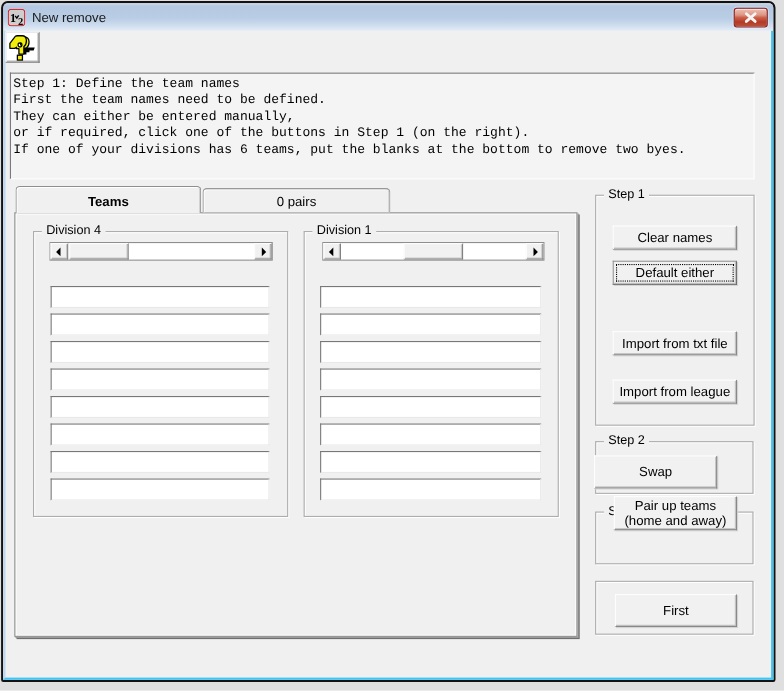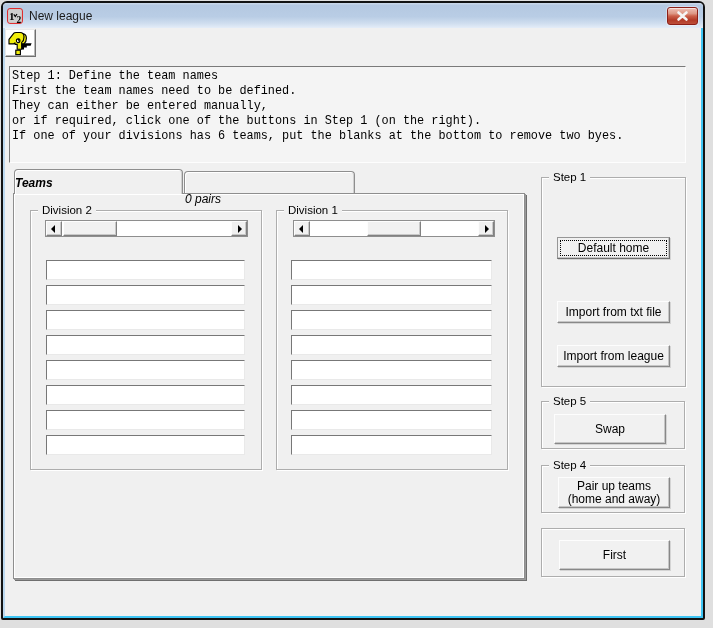--- a/index.html
+++ b/index.html
@@ -21,24 +21,24 @@
 .helpbtn{left:5px;top:29px;width:31px;height:28px;background:#fff;border:1px solid;
   border-color:#e9e9e9 #6f6f6f #6f6f6f #e9e9e9;box-shadow:inset -1px -1px 0 #b9b9b9;}
 .textpanel{left:9px;top:66px;width:677px;height:97px;background:#f4f4f4;border:1px solid;
   border-color:#7a7a7a #fdfdfd #fdfdfd #7a7a7a;padding:2px 0 0 2px;
   font-family:"Liberation Mono",monospace;font-size:11.85px;line-height:15px;
   white-space:pre;}
 .tabpanel{left:13px;top:193px;width:512px;height:386px;background:#f0f0f0;
   border:1px solid #8e8e8e;
   box-shadow:inset 1px 1px 0 #fff,inset -1px -1px 0 #fff,1px 1px 0 #9a9a9a,2px 2px 0 #6f6f6f;}
 .tab{background:#f0f0f0;border:1px solid #8e8e8e;
-  border-bottom:none;border-radius:4px 4px 0 0;
-  box-shadow:inset 1px 1px 0 #fff,inset -1px 0 0 #cfcfcf;font-style:italic;}
+  border-bottom:none;border-radius:4px 4px 0 0;text-align:center;
+  box-shadow:inset 1px 1px 0 #fff,inset -1px 0 0 #cfcfcf;}
 .tabsel{left:14px;top:169px;width:169px;height:25px;font-weight:bold;padding-top:6px;z-index:3;}
-.tabuns{left:184px;top:171px;width:171px;height:22px;padding-top:20px;z-index:2;}
+.tabuns{left:184px;top:171px;width:171px;height:22px;padding-top:4px;z-index:2;}
 .group{border:1px solid #adadad;box-shadow:inset 1px 1px 0 #fff,1px 1px 0 #fff;}
 .glabel{position:absolute;top:-7px;left:7px;background:#f0f0f0;padding:0 4px;line-height:13px;font-size:11.5px;}
 .btn{background:#f1f1f1;border:1px solid;border-color:#fdfdfd #888 #888 #fdfdfd;
   box-shadow:inset -1px -1px 0 #c6c6c6, 1px 1px 0 #d4d4d4;
   display:flex;align-items:center;justify-content:center;text-align:center;line-height:13px;}
 .row{background:#fff;border:1px solid;border-color:#777 #e9e9e9 #e9e9e9 #777;height:20px;}
 .sb{background:#fff;border:1px solid #8e8e8e;height:17px;}
 .sbbtn,.sbthumb{position:absolute;top:0;height:15px;background:#f1f1f1;border:1px solid;
   border-color:#fdfdfd #818181 #818181 #fdfdfd;box-shadow:inset -1px -1px 0 #c9c9c9;}
 .arrL{position:absolute;left:4px;top:3px;width:0;height:0;border:4px solid transparent;
@@ -53,21 +53,21 @@
     <div class="titlebar"></div>
     <div class="client"></div>
   </div>
 
   <svg class="abs" style="left:7px;top:8px" width="16" height="16" viewBox="0 0 16 16">
     <rect x="0.55" y="0.55" width="14.9" height="14.9" rx="2.4" fill="#cecece" stroke="#e41111" stroke-width="0.9"></rect>
     <text x="2" y="11.6" font-family="Liberation Serif,serif" font-size="11" font-weight="bold" fill="#000">1</text>
     <path d="M6.8 6.4 L8.3 8.5 L10 6" fill="none" stroke="#000" stroke-width="1.2"></path>
     <text x="9.4" y="14.8" font-family="Liberation Serif,serif" font-size="9.5" font-weight="bold" fill="#000">2</text>
   </svg>
-  <div class="abs title-text">New league</div>
+  <div class="abs title-text">New remove</div>
   <div class="abs closebtn">
     <svg width="29" height="16" viewBox="0 0 29 16" style="position:absolute;left:0;top:0">
       <path d="M10.5 4.5 L18.5 11.5 M18.5 4.5 L10.5 11.5" stroke="#f5f5f5" stroke-width="2.6" stroke-linecap="round"></path>
     </svg>
   </div>
 
   <div class="abs helpbtn">
     <svg width="28" height="27" viewBox="0 0 28 27" style="position:absolute;left:1px;top:0">
       <path d="M6.8 2.9 L13 2.5 Q17 2.5 17 7 Q17 10.8 14.7 12.4 L14.7 14.2 L11.5 14.2 Z" transform="translate(2.4,1.2)" fill="#f2ee0b" stroke="#000" stroke-width="1.15"></path>
       <path fill-rule="evenodd" d="M2.0 13.9 L2.0 9.4 L6.9 3.1 Q7.4 2.5 9.0 2.5 L13.0 2.5 Q17.0 2.5 17.0 7.0 Q17.0 10.8 14.7 12.4 L14.7 19.2 L10.2 19.2 L10.2 14.3 L8.0 14.3 L8.0 12.9 L6.4 13.9 Z M9.6 9.6 Q9.0 12.2 10.8 12.6 Q12.8 12.9 12.9 10.8 Q13.0 8.8 11.5 8.9 Q10.0 9.0 9.6 9.6 Z" fill="#f2ee0b" stroke="#000" stroke-width="1.15" stroke-linejoin="round"></path>
@@ -80,21 +80,21 @@
 First the team names need to be defined.
 They can either be entered manually,
 or if required, click one of the buttons in Step 1 (on the right).
 If one of your divisions has 6 teams, put the blanks at the bottom to remove two byes.</div>
 
   <div class="abs tabpanel"></div>
   <div class="abs tab tabsel">Teams</div>
   <div class="abs tab tabuns">0 pairs</div>
 
   <div class="abs group" style="left:30px;top:210px;width:232px;height:260px">
-    <span class="glabel">Division 2</span>
+    <span class="glabel">Division 4</span>
   </div>
   <div class="abs sb" style="left:45px;top:220px;width:203px">
     <div class="sbbtn" style="left:0;width:16px">
         <span class="arrL"></span>
       </div>
     <div class="sbthumb" style="left:17px;width:54px"></div>
     <div class="sbbtn" style="left:185px;width:16px">
         <span class="arrR"></span>
       </div>
   </div>
@@ -125,29 +125,30 @@
   <div class="abs row" style="left:46px;top:385px;width:199px"></div>
   <div class="abs row" style="left:291px;top:385px;width:201px"></div>
   <div class="abs row" style="left:46px;top:410px;width:199px"></div>
   <div class="abs row" style="left:291px;top:410px;width:201px"></div>
   <div class="abs row" style="left:46px;top:435px;width:199px"></div>
   <div class="abs row" style="left:291px;top:435px;width:201px"></div>
 
   <div class="abs group" style="left:541px;top:177px;width:145px;height:210px">
     <span class="glabel">Step 1</span>
   </div>
-  <div class="abs btn" style="left:557px;top:237px;width:113px;height:22px;outline:1px dotted #000;outline-offset:-4px;border-color:#969696 #6e6e6e #6e6e6e #969696">Default home</div>
+  <div class="abs btn" style="left:557px;top:205px;width:113px;height:22px">Clear names</div>
+  <div class="abs btn" style="left:557px;top:237px;width:113px;height:22px;outline:1px dotted #000;outline-offset:-4px;border-color:#969696 #6e6e6e #6e6e6e #969696">Default either</div>
   <div class="abs btn" style="left:557px;top:301px;width:113px;height:22px">Import from txt file</div>
   <div class="abs btn" style="left:557px;top:345px;width:113px;height:22px">Import from league</div>
 
   <div class="abs group" style="left:541px;top:401px;width:144px;height:48px">
-    <span class="glabel">Step 5</span>
+    <span class="glabel">Step 2</span>
   </div>
-  <div class="abs btn" style="left:554px;top:414px;width:112px;height:30px">Swap</div>
+  <div class="abs btn" style="left:540px;top:414px;width:112px;height:30px">Swap</div>
 
   <div class="abs group" style="left:541px;top:465px;width:144px;height:48px">
     <span class="glabel">Step 4</span>
   </div>
-  <div class="abs btn" style="left:558px;top:477px;width:112px;height:31px">Pair up teams<br>(home and away)</div>
+  <div class="abs btn" style="left:558px;top:451px;width:112px;height:31px">Pair up teams<br>(home and away)</div>
 
   <div class="abs group" style="left:541px;top:528px;width:144px;height:49px"></div>
   <div class="abs btn" style="left:559px;top:540px;width:111px;height:30px">First</div>
 </div>
 
 </body></html>

